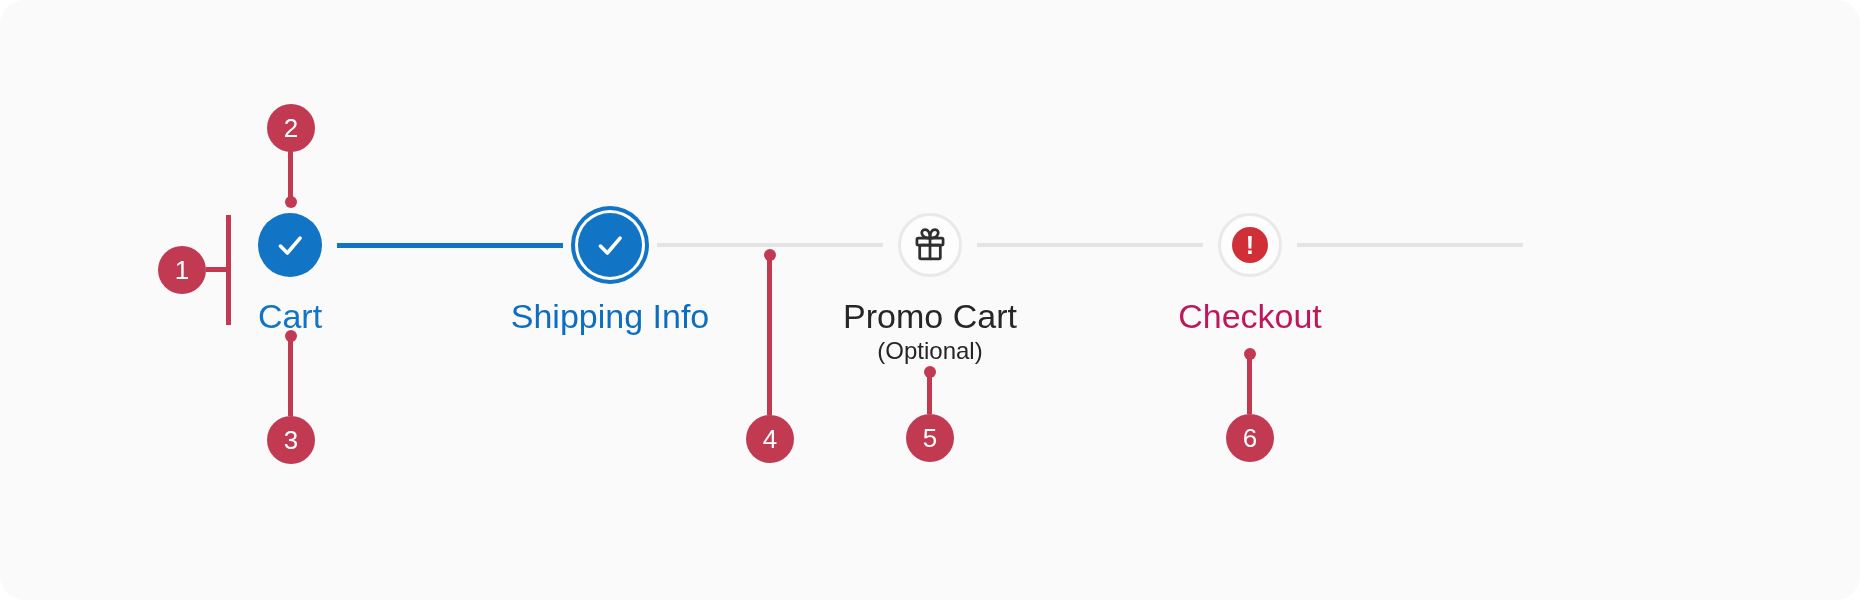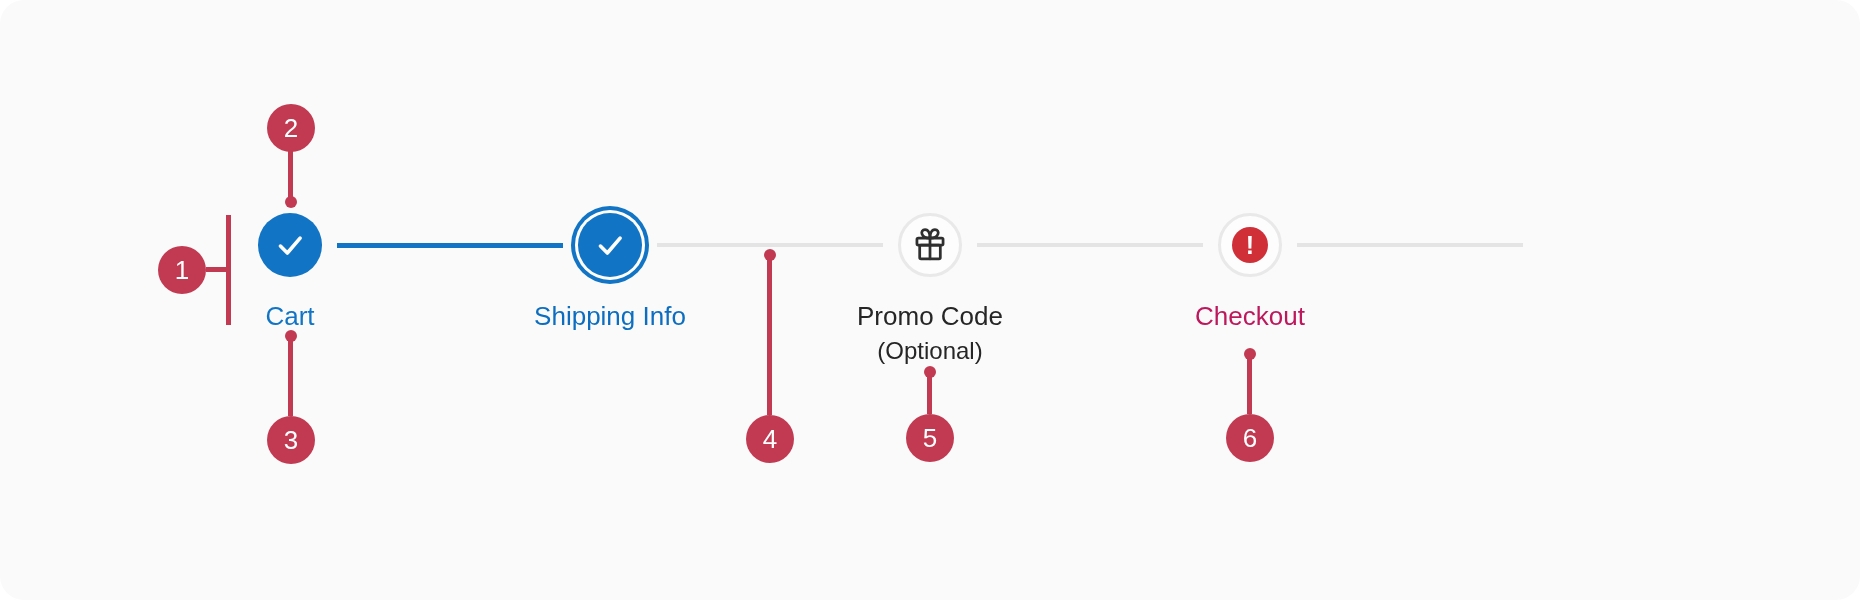--- a/index.html
+++ b/index.html
@@ -21,21 +21,21 @@
     border-radius:50%; display:flex; align-items:center; justify-content:center;
   }
   .indicator.completed { background:#1274c4; }
   .indicator.current   { background:#1274c4; box-shadow:0 0 0 3px #ffffff, 0 0 0 7px #1274c4; }
   .indicator.pending   { background:#fdfdfd; border:3px solid #e9e9e9; }
   .error-badge {
     width:36px; height:36px; border-radius:50%; background:#d02f38;
     color:#ffffff; font-size:25px; font-weight:700; line-height:36px; text-align:center;
   }
   .labels { position:absolute; left:0; top:299px; width:320px; text-align:center; }
-  .label    { font-size:26px; line-height:34px; color:#262626; }
+  .label    { font-size:34px; line-height:34px; color:#262626; }
   .sublabel { font-size:24px; line-height:36px; color:#262626; }
   .step.completed .label { color:#1274c4; font-weight:400; }
   .step.current   .label { color:#0d6ec0; font-weight:400; }
   .step.error     .label { color:#be185d; }
 
   
   .co-circle {
     position:absolute; width:48px; height:48px; border-radius:50%;
     background:#c13a52; color:#fff; font-size:26px; line-height:48px; text-align:center;
   }
@@ -86,21 +86,21 @@
         <svg width="44" height="44" viewBox="0 0 32 32" fill="none" stroke="#2f2f2f" stroke-width="2" stroke-linecap="round" stroke-linejoin="round">
           <rect x="6.5" y="11" width="19" height="5" rx="1"></rect>
           <rect x="8.5" y="16" width="15" height="10" rx="1"></rect>
           <line x1="16" y1="11" x2="16" y2="26"></line>
           <path d="M16 11 C 9 11 8.6 4.8 12.4 4.8 C 15 4.8 16 8 16 11 Z"></path>
           <path d="M16 11 C 23 11 23.4 4.8 19.6 4.8 C 17 4.8 16 8 16 11 Z"></path>
         </svg>
       </span>
     </div>
     <div class="labels">
-      <div class="label">Promo Code</div>
+      <div class="label">Promo Cart</div>
       <div class="sublabel">(Optional)</div>
     </div>
   </div>
 
   <div class="step error" style="left:1090px;">
     <div class="indicator pending">
       <div class="error-badge">
         <span>!</span>
       </div>
     </div>

